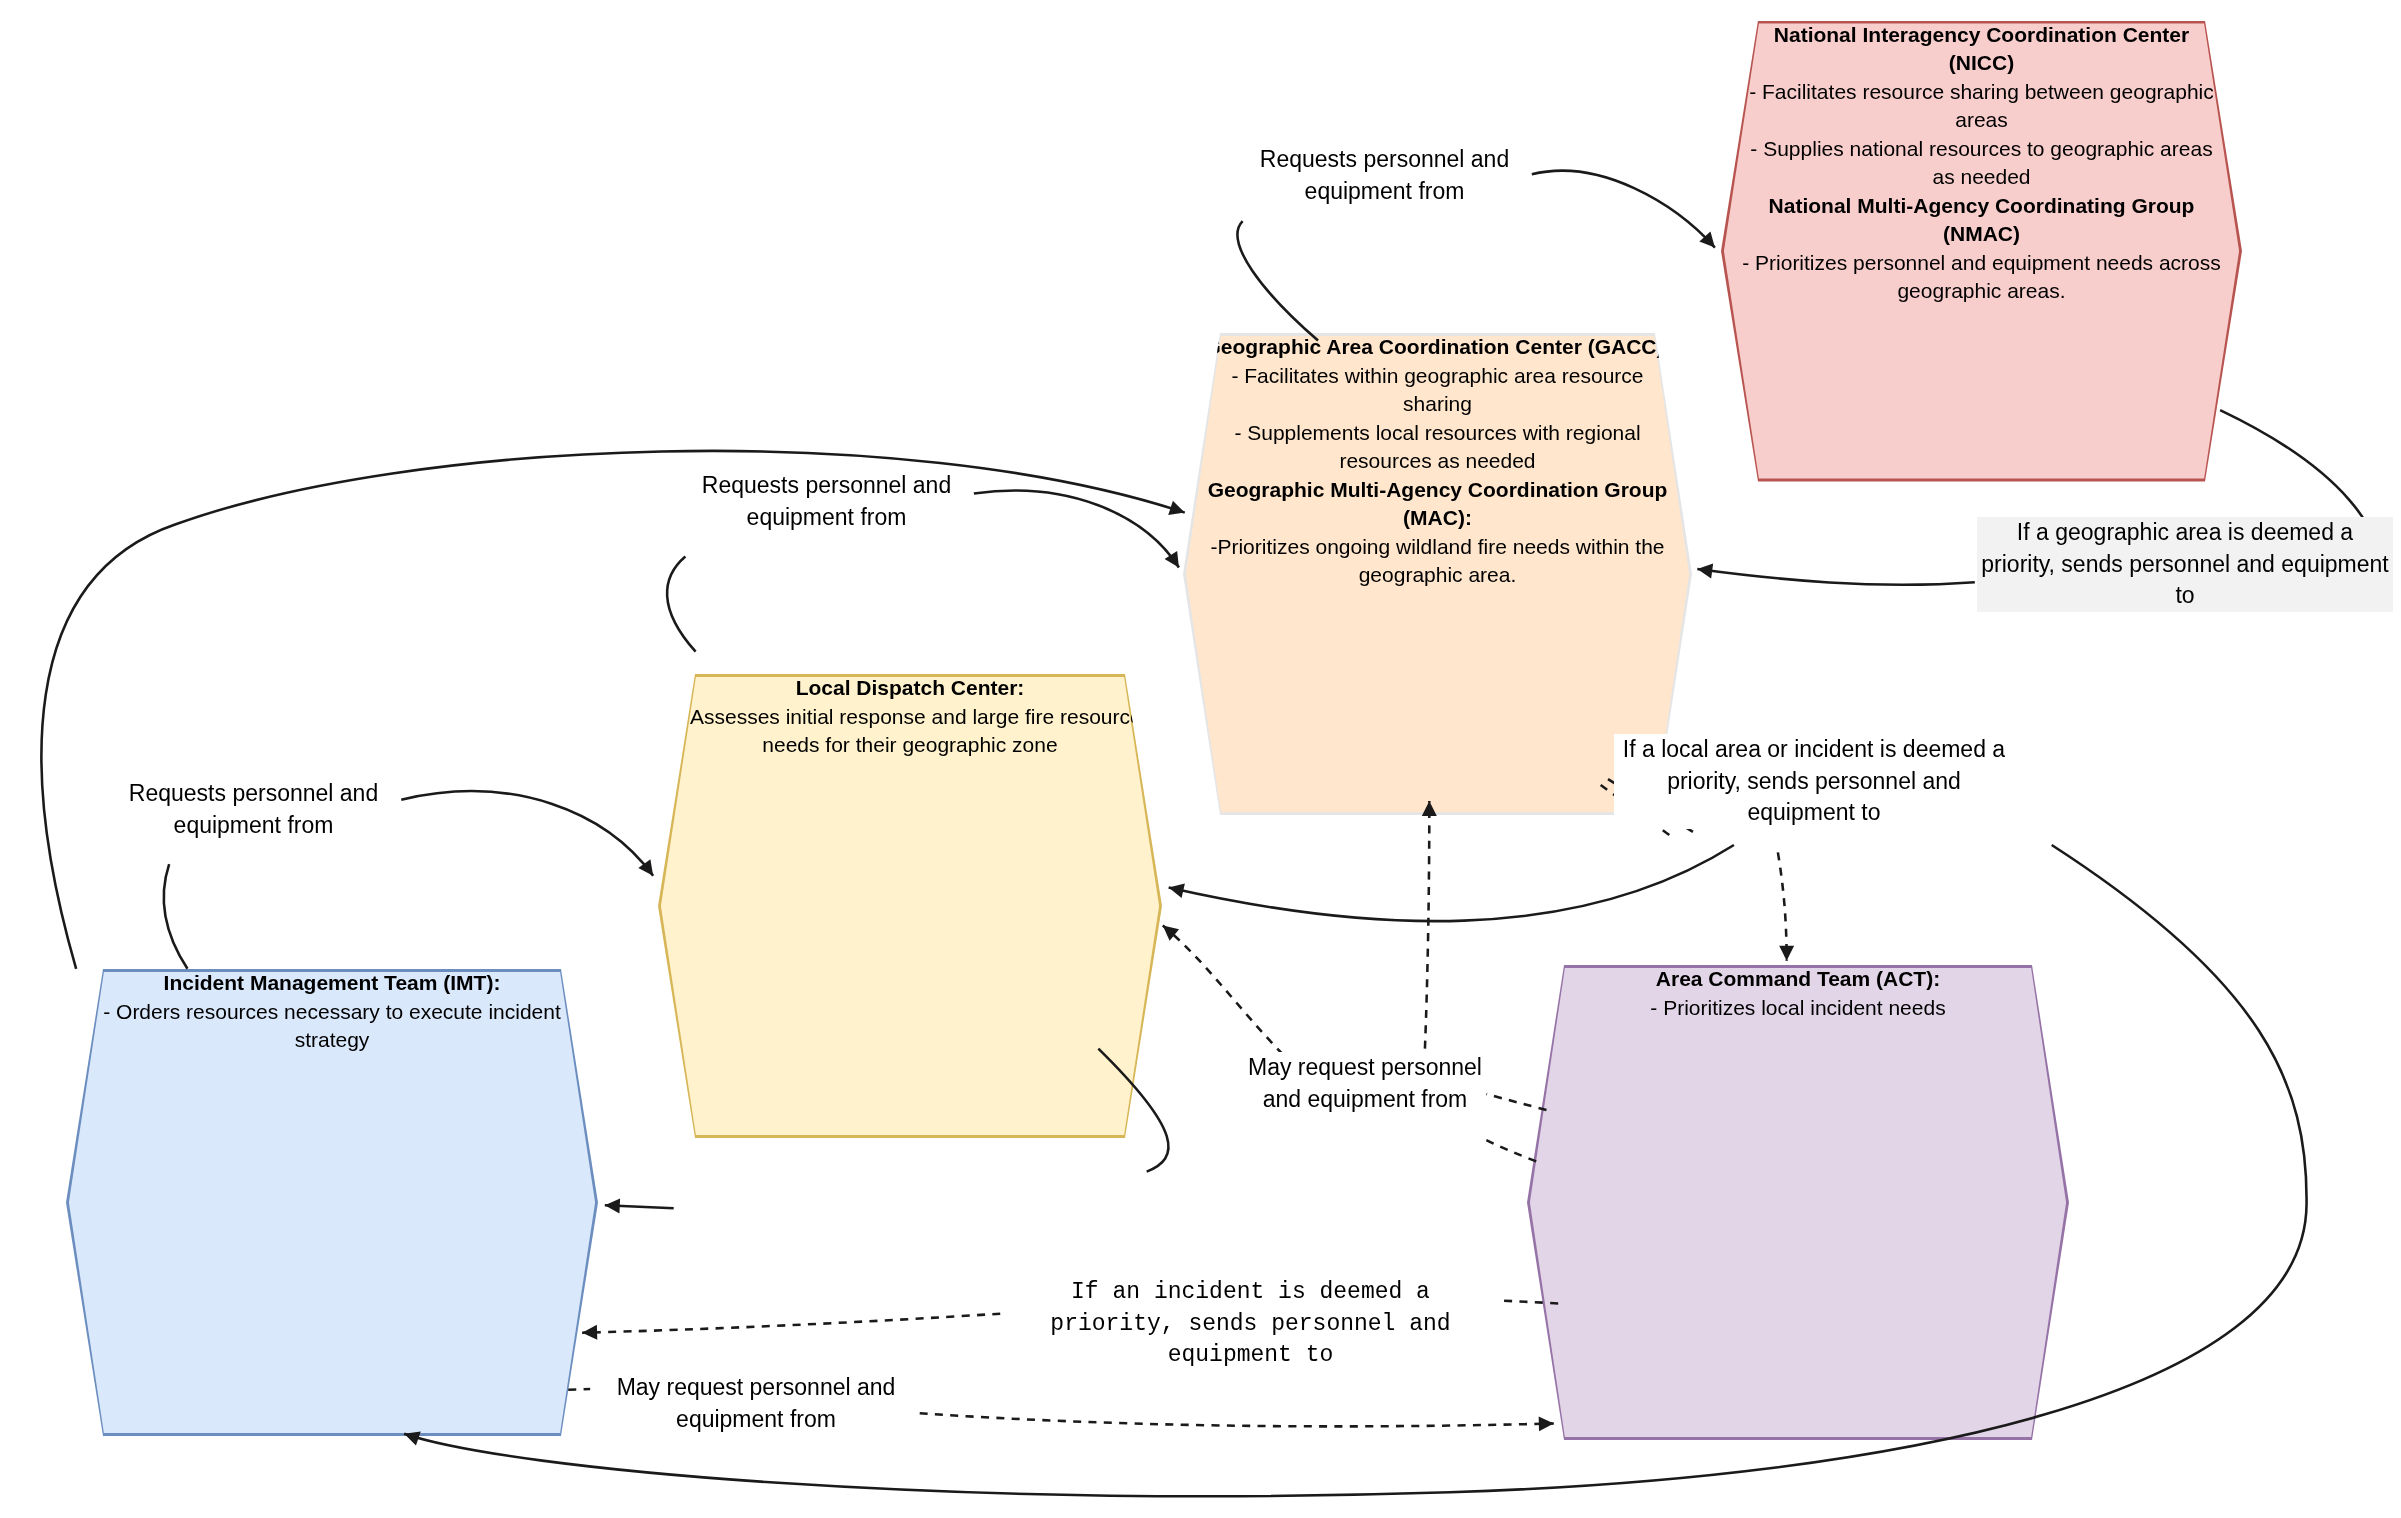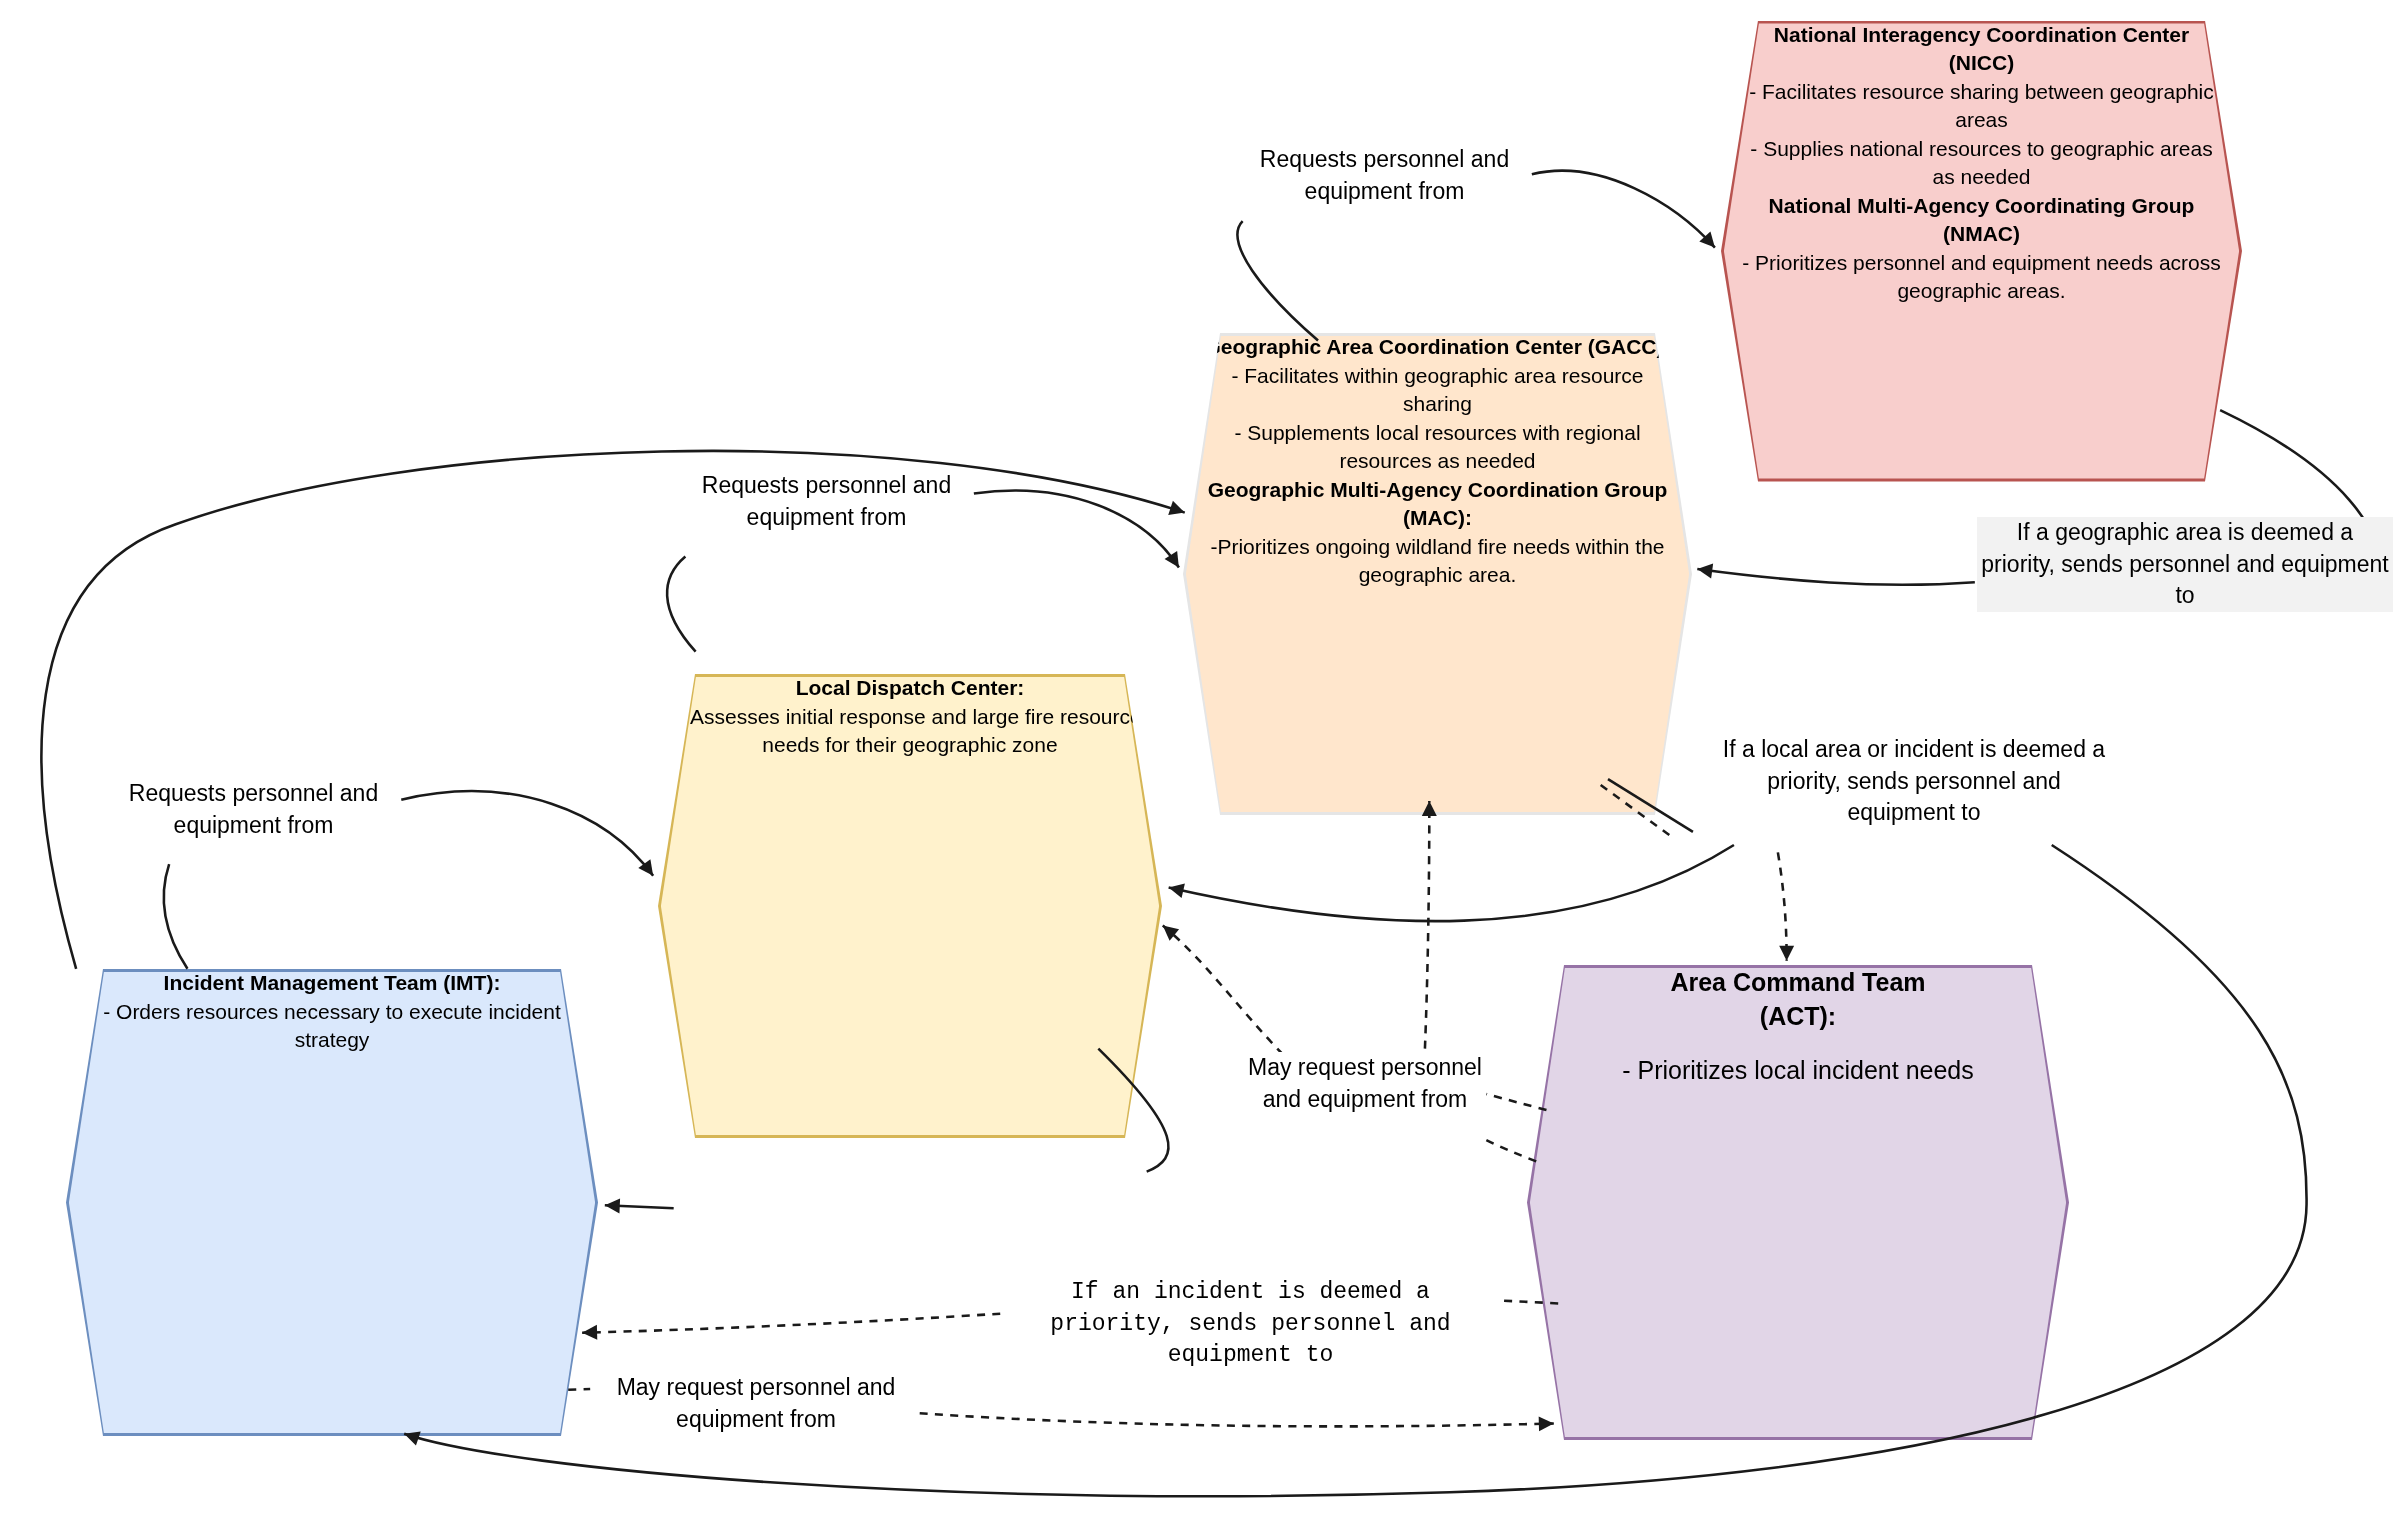--- a/index.html
+++ b/index.html
@@ -61,21 +61,21 @@
   <div class="hex" style="left: 66px; top: 969px; width: 532px; height: 467px; background: rgb(108, 142, 191);">
     <div class="hex-fill" style="background: rgb(218, 232, 252);"></div>
     <div class="hex-text">
       <div class="bold">Incident Management Team (IMT):</div>
       <div>- Orders resources necessary to execute incident strategy</div>
     </div>
   </div>
 
   <div class="hex" style="left: 1527px; top: 965px; width: 542px; height: 475px; background: rgb(150, 115, 166);">
     <div class="hex-fill" style="background: rgb(225, 213, 231);"></div>
-    <div class="hex-text" style="font-size:25px;gap:20px;">
+    <div class="hex-text" style="font-size:21px;">
       <div class="bold" style="width:60%;">Area Command Team (ACT):</div>
       <div>- Prioritizes local incident needs</div>
     </div>
   </div>
 
   <svg id="arrow-layer" width="2401" height="1518" viewBox="0 0 3279 2073">
     <defs>
       <marker id="ah" viewBox="0 0 12 12" refX="11" refY="6" markerWidth="7" markerHeight="7" orient="auto-start-reverse">
         <path d="M1,1 L11,6 L1,11 Z" fill="#1a1a1a"></path>
       </marker>
@@ -111,21 +111,21 @@
   </svg>
 
   <div class="edge-label" style="left:1238px;top:144px;width:293px;">Requests personnel and equipment from</div>
 
   <div class="edge-label" style="left:680px;top:470px;width:293px;">Requests personnel and equipment from</div>
 
   <div class="edge-label" style="left:107px;top:778px;width:293px;">Requests personnel and equipment from</div>
 
   <div class="edge-label" style="left: 1977px; top: 517px; width: 416px; background: rgb(242, 242, 242);">If a geographic area is deemed a priority, sends personnel and equipment to</div>
 
-  <div class="edge-label" style="left:1714px;top:734px;width:400px;">If a local area or incident is deemed a priority, sends personnel and equipment to</div>
+  <div class="edge-label" style="left:1614px;top:734px;width:400px;">If a local area or incident is deemed a priority, sends personnel and equipment to</div>
 
   <div class="edge-label" style="left:1244px;top:1052px;width:242px;">May request personnel and equipment from</div>
 
 
   <div class="edge-label" style="left:1005px;top:1277px;width:491px;font-family:Liberation Mono, monospace;">If an incident is deemed a priority, sends personnel and equipment to</div>
 
   <div class="edge-label" style="left:595px;top:1372px;width:322px;">May request personnel and equipment from</div>
 
 </div>
 

